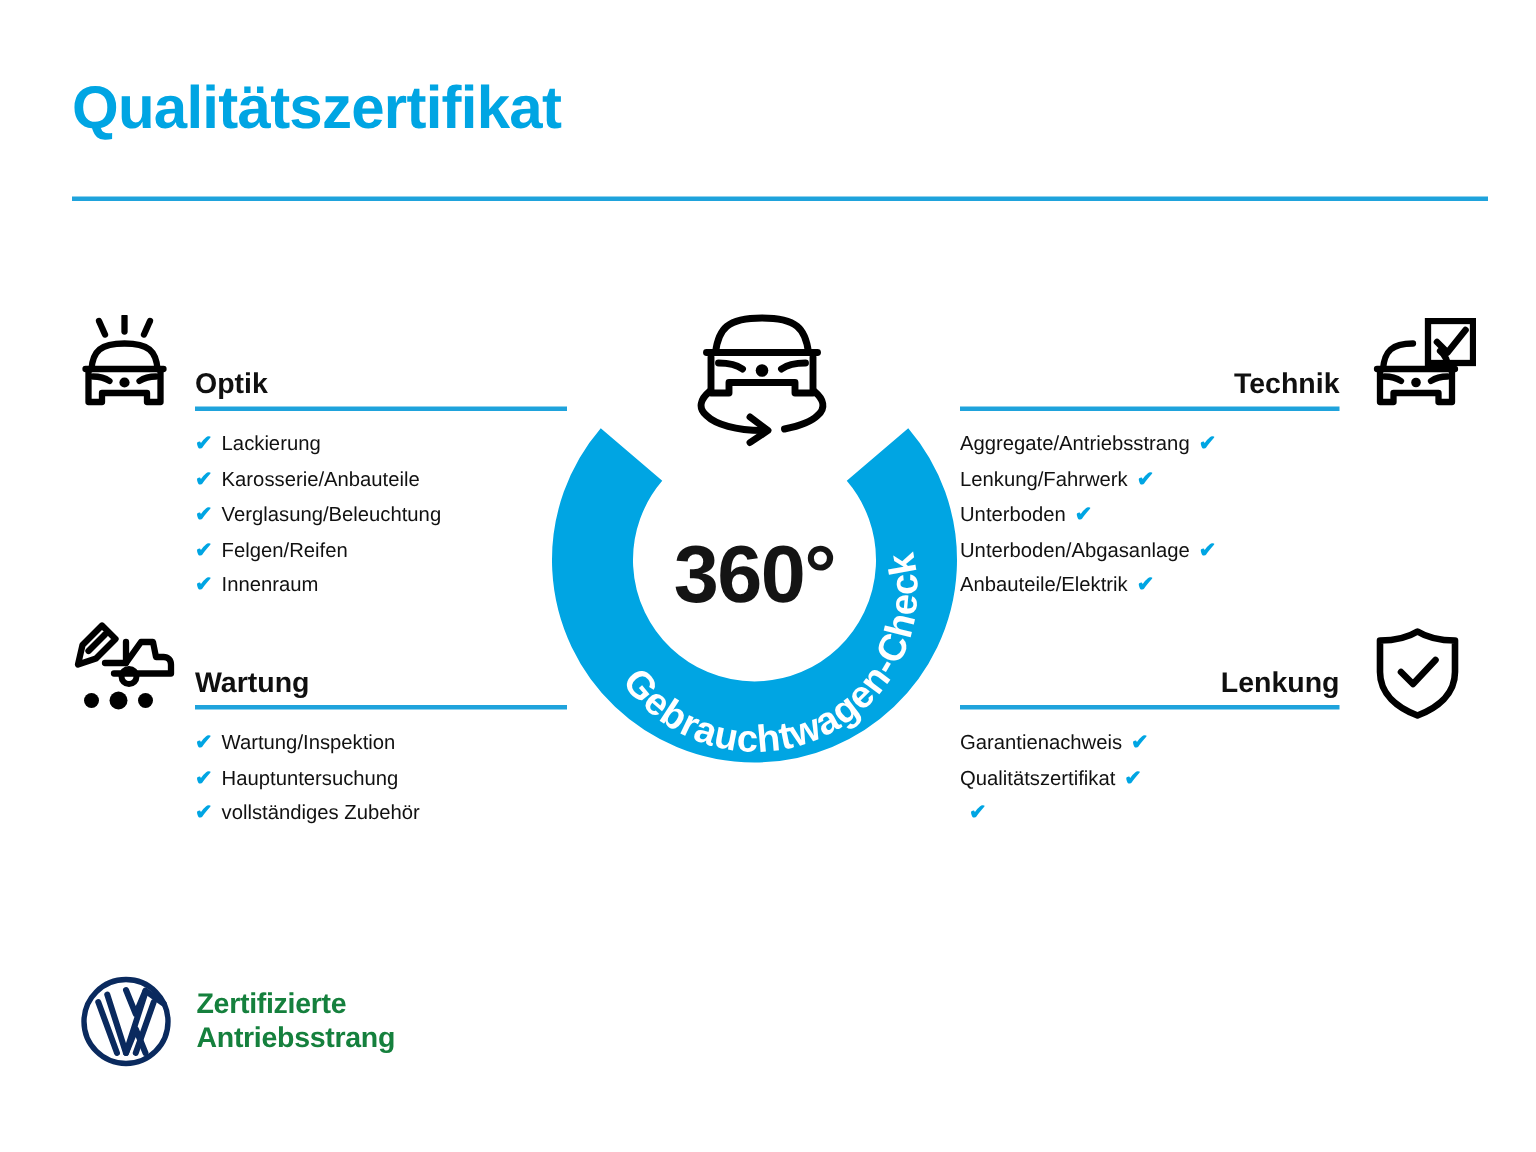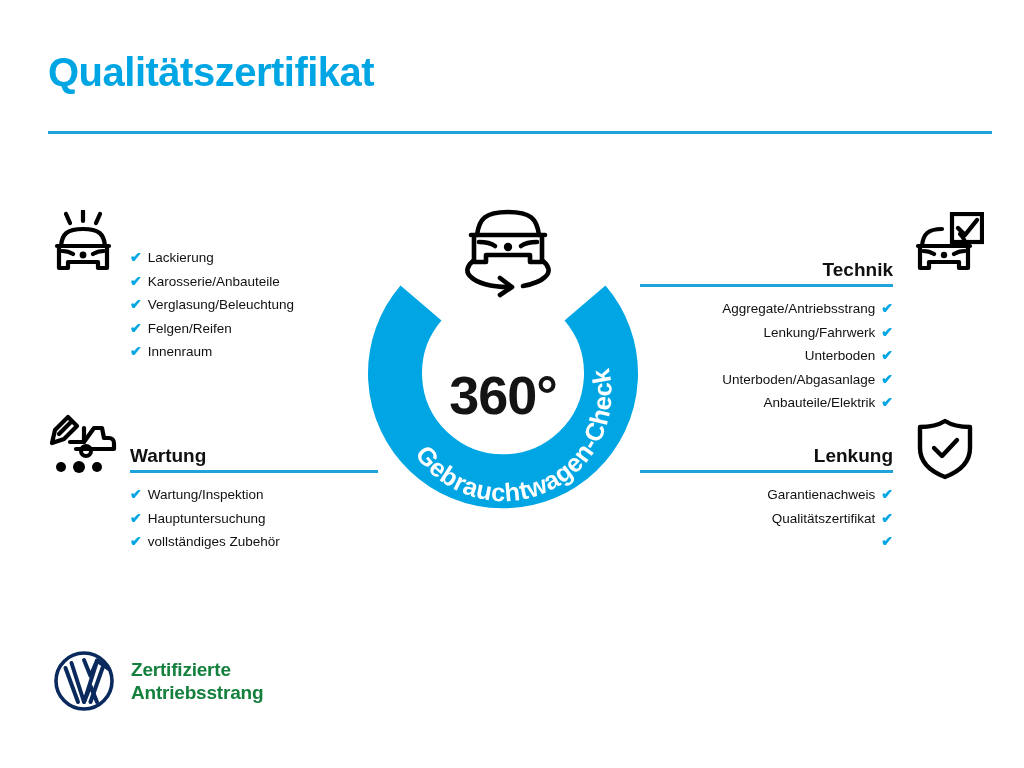--- a/index.html
+++ b/index.html
@@ -89,21 +89,21 @@
     line-height: 23.5px;
   }
 
   
   .col-left .section-title { left: 0; }
   .col-left .item { justify-content: flex-start; }
   .col-left .check { margin-right: 6px; }
 
   
   .col-right .section-title { right: 0; }
-  .col-right .item { justify-content: flex-end; }
+  .col-right .item { justify-content: flex-start; }
   .col-right .check { margin-left: 6px; }
 
   
   .icon-box {
     position: absolute;
   }
 
   
   .badge {
     position: absolute;
@@ -119,21 +119,20 @@
   .badge-center {
     position: absolute;
     left: 0;
     right: 0;
     top: 96px;
     text-align: center;
     font-size: 54px;
     font-weight: bold;
     color: #141414;
     letter-spacing: -1px;
-    margin-top: 12px;
   }
   .badge-car {
     position: absolute;
     left: 455px;
     top: 199px;
     width: 106px;
     height: 100px;
   }
 
   
@@ -174,20 +173,24 @@
         <path d="M11 36 H63"></path>
         <path d="M13 38 V58 H22 V52 H52 V58 H61 V38"></path>
         <path d="M16 41 C20 41 24 42 27 44"></path>
         <path d="M58 41 C54 41 50 42 47 44"></path>
       </g>
       <circle cx="37" cy="45" r="3.4" fill="#000"></circle>
     </svg>
   </div>
 
   <div class="section col-left" style="left:130px; top:236px; width:248px;">
+    <div class="section-head">
+      <div class="section-title">Optik</div>
+      <div class="section-rule"></div>
+    </div>
     <ul class="item-list">
       <li class="item">
         <span class="check">✔</span>
         <span>Lackierung</span>
       </li>
       <li class="item">
         <span class="check">✔</span>
         <span>Karosserie/Anbauteile</span>
       </li>
       <li class="item">
@@ -250,21 +253,21 @@
         <path d="M12 36 V56 H21 V50 H51 V56 H60 V36"></path>
         <path d="M15 39 C19 39 23 40 26 42"></path>
         <path d="M57 39 C53 39 49 40 46 42"></path>
       </g>
       <circle cx="36" cy="43" r="3.2" fill="#000"></circle>
       <rect x="44" y="2" width="30" height="28" fill="none" stroke="#000" stroke-width="4.2"></rect>
       <path d="M50 16 L57 23 L69 8" fill="none" stroke="#000" stroke-width="4.4" stroke-linecap="round" stroke-linejoin="round"></path>
     </svg>
   </div>
 
-  <div class="section col-right" style="left:640px; top:249px; width:253px;">
+  <div class="section col-right" style="left:640px; top:236px; width:253px;">
     <div class="section-head">
       <div class="section-title">Technik</div>
       <div class="section-rule"></div>
     </div>
     <ul class="item-list">
       <li class="item">
         <span>Aggregate/Antriebsstrang</span>
         <span class="check">✔</span>
       </li>
       <li class="item">

